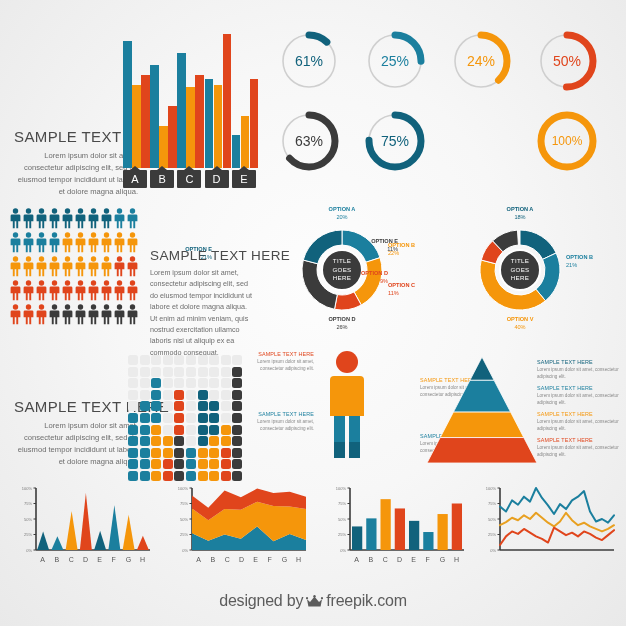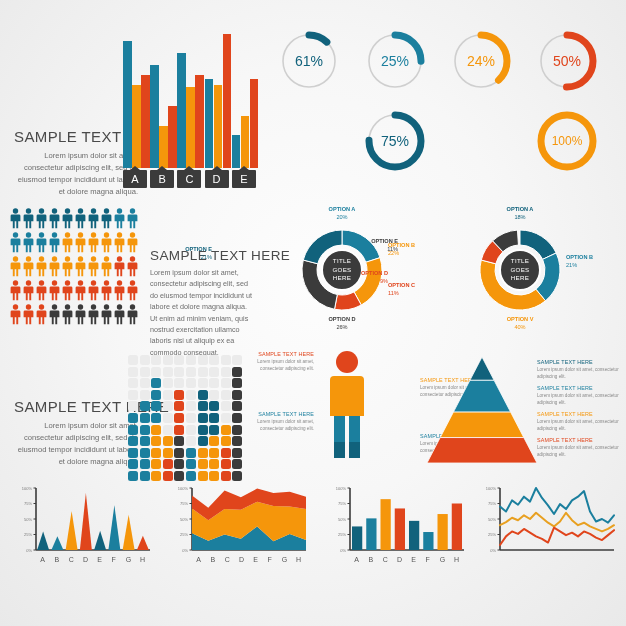--- a/index.html
+++ b/index.html
@@ -143,20 +143,27 @@
           <circle cx="33" cy="33" r="26" fill="none" stroke="#f5960b" stroke-width="7" stroke-linecap="round" stroke-dasharray="62.077870834934316 163.36281798666926" transform="rotate(-90 33 33)"></circle>
         </svg>
         <div class="pct" style="color: rgb(245, 150, 11);">24%</div>
       </div>
       <div class="ring" style="left: 258px; top: 0px;">
         <svg width="66" height="66" viewBox="0 0 66 66">
           <circle cx="33" cy="33" r="26" fill="none" stroke="#cfcfcf" stroke-width="1.6"></circle>
           <circle cx="33" cy="33" r="26" fill="none" stroke="#e0451c" stroke-width="7" stroke-linecap="round" stroke-dasharray="81.68140899333463 163.36281798666926" transform="rotate(-90 33 33)"></circle>
         </svg>
         <div class="pct" style="color: rgb(224, 69, 28);">50%</div>
+      </div>
+      <div class="ring" style="left: 0px; top: 80px;">
+        <svg width="66" height="66" viewBox="0 0 66 66">
+          <circle cx="33" cy="33" r="26" fill="none" stroke="#cfcfcf" stroke-width="1.6"></circle>
+          <circle cx="33" cy="33" r="26" fill="none" stroke="#3b3b3b" stroke-width="7" stroke-linecap="round" stroke-dasharray="102.91857533160163 163.36281798666926" transform="rotate(-90 33 33)"></circle>
+        </svg>
+        <div class="pct" style="color: rgb(59, 59, 59);">63%</div>
       </div>
       <div class="ring" style="left: 86px; top: 80px;">
         <svg width="66" height="66" viewBox="0 0 66 66">
           <circle cx="33" cy="33" r="26" fill="none" stroke="#cfcfcf" stroke-width="1.6"></circle>
           <circle cx="33" cy="33" r="26" fill="none" stroke="#11627c" stroke-width="7" stroke-linecap="round" stroke-dasharray="122.52211349000194 163.36281798666926" transform="rotate(-90 33 33)"></circle>
         </svg>
         <div class="pct" style="color: rgb(17, 98, 124);">75%</div>
       </div>
       <div class="ring" style="left: 258px; top: 80px;">
         <svg width="66" height="66" viewBox="0 0 66 66">
@@ -686,14 +693,22 @@
         <text x="20" y="38.8" text-anchor="end" font-size="4" fill="#7a7a7a" font-family="&quot;Liberation Sans&quot;, sans-serif">50%</text>
         <line x1="21.5" y1="21.5" x2="24" y2="21.5" stroke="#3b3b3b" stroke-width="1"></line>
         <text x="20" y="23.3" text-anchor="end" font-size="4" fill="#7a7a7a" font-family="&quot;Liberation Sans&quot;, sans-serif">75%</text>
         <line x1="21.5" y1="6" x2="24" y2="6" stroke="#3b3b3b" stroke-width="1"></line>
         <text x="20" y="7.8" text-anchor="end" font-size="4" fill="#7a7a7a" font-family="&quot;Liberation Sans&quot;, sans-serif">100%</text>
         <path d="M24 24.6 L30 29.560000000000002 L36 18.4 L42 22.740000000000002 L48 14.68 L54 19.64 L60 6 L66 15.920000000000002 L72 23.36 L78 32.04 L84 22.119999999999997 L90 27.08 L96 18.4 L102 14.68 L108 9.100000000000001 L114 29.560000000000002 L120 39.480000000000004 L126 37 L132 40.72 L138 33.279999999999994 " fill="none" stroke="#1b7f9e" stroke-width="2" stroke-linejoin="round" stroke-linecap="round"></path>
         <path d="M24 43.2 L30 40.099999999999994 L36 35.76 L42 38.24 L48 33.279999999999994 L54 37 L60 30.800000000000004 L66 35.76 L72 40.72 L78 44.44 L84 39.480000000000004 L90 30.800000000000004 L96 38.24 L102 43.2 L108 40.72 L114 44.44 L120 46.92 L126 49.400000000000006 L132 46.92 L138 43.2 " fill="none" stroke="#e8a020" stroke-width="2" stroke-linejoin="round" stroke-linecap="round"></path>
         <path d="M24 63.04 L30 54.36 L36 49.400000000000006 L42 51.879999999999995 L48 46.92 L54 50.64 L60 54.36 L66 56.84 L72 60.56 L78 45.68 L84 49.400000000000006 L90 53.120000000000005 L96 50.64 L102 54.36 L108 49.400000000000006 L114 51.879999999999995 L120 55.6 L126 58.08 L132 53.120000000000005 L138 48.16 " fill="none" stroke="#e0451c" stroke-width="2" stroke-linejoin="round" stroke-linecap="round"></path>
       </svg></div>
 
+  <div class="footer">
+    <span>designed by</span><span class="crown"><svg width="17" height="13" viewBox="0 0 17 13">
+          <path d="M1 4.2 L4 7 L8.5 1.6 L13 7 L16 4.2 L14.6 11.4 L2.4 11.4 Z" fill="#5c5c5c"></path>
+          <circle cx="1" cy="3.2" r="1.1" fill="#5c5c5c"></circle>
+          <circle cx="16" cy="3.2" r="1.1" fill="#5c5c5c"></circle>
+          <circle cx="8.5" cy="1.2" r="1.2" fill="#5c5c5c"></circle>
+        </svg></span><span>freepik.com</span>
+  </div>
 
 </div>
 
 </body></html>

